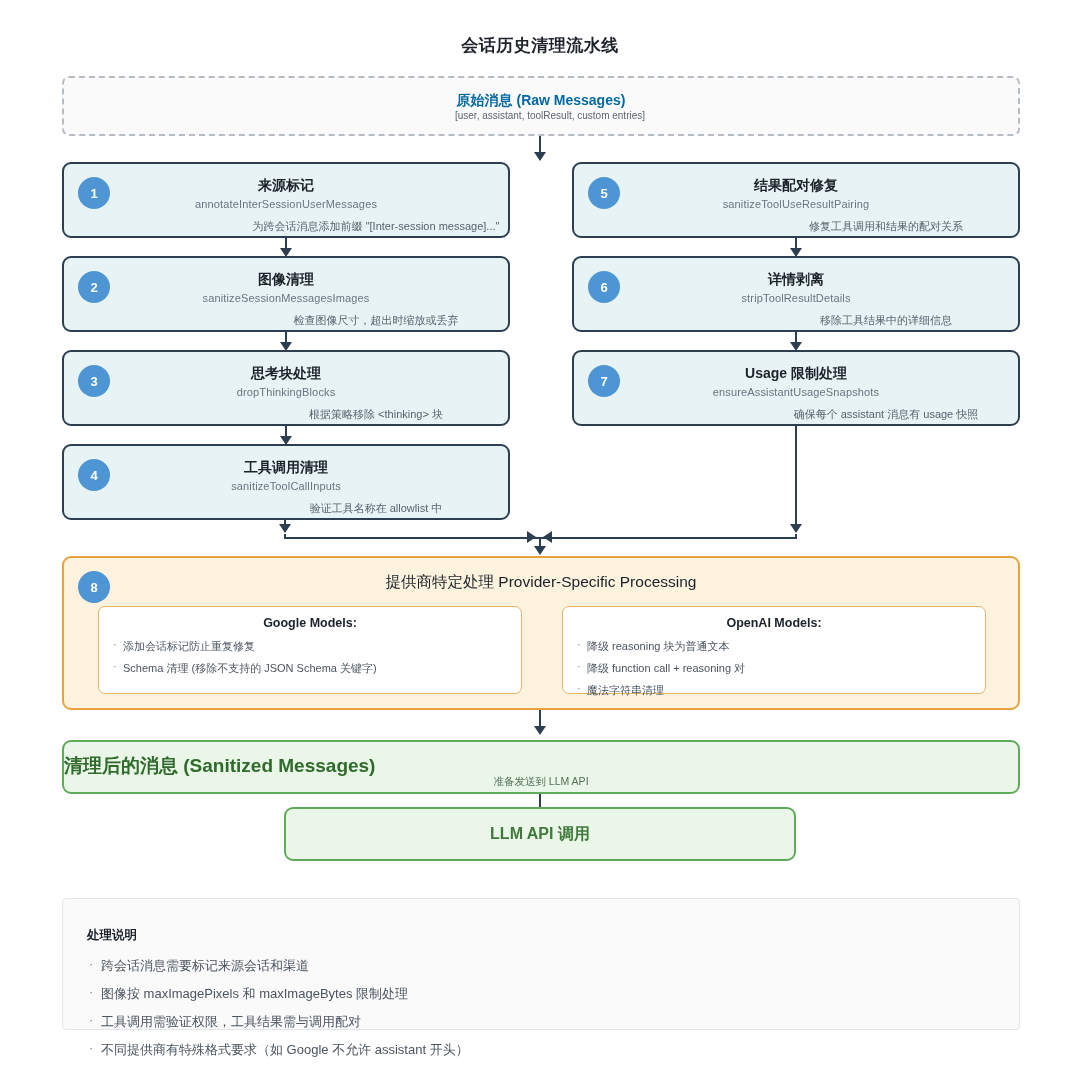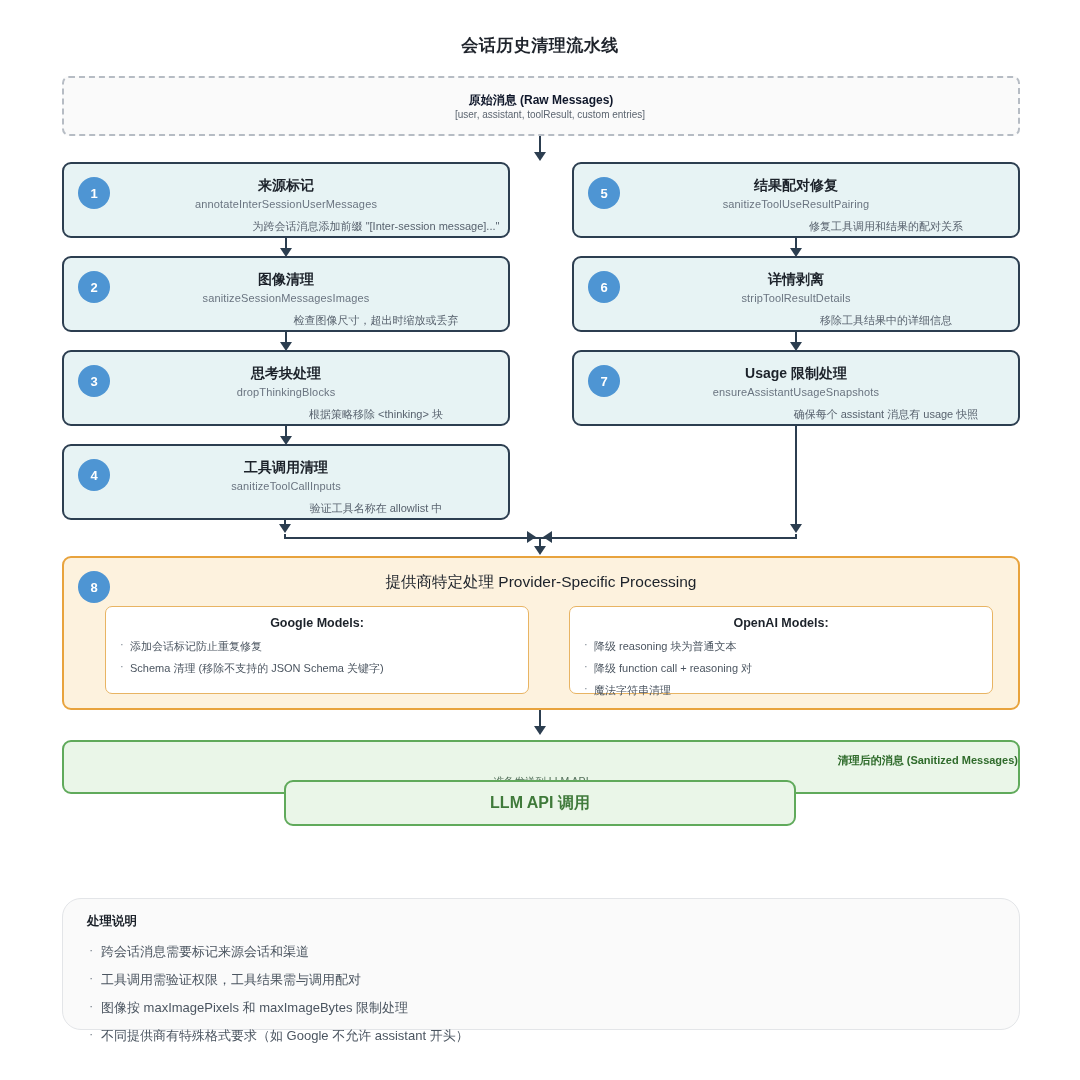--- a/index.html
+++ b/index.html
@@ -38,21 +38,21 @@
     width: 958px; height: 60px;
     border: 2px dashed #b6bcc4;
     border-radius: 7px;
     background: #fafafa;
     display: flex;
     flex-direction: column;
     align-items: center;
     justify-content: center;
   }
   .raw-title {
-    font-size: 12px; font-weight: bold; color: #0f172a;
+    font-size: 14px; font-weight: bold; color: #0369a1;
     margin-bottom: 0;
   }
   .raw-sub { font-size: 10px; color: #5c6570; margin-left: 18px; }
 
   
   .step {
     position: absolute;
     border: 2px solid #2c3e50;
     border-radius: 9px;
     background: #e7f3f4;
@@ -142,21 +142,20 @@
     font-size: 15.5px; font-weight: normal; color: #1c222a;
   }
   .panel {
     position: absolute;
     top: 48px;
     height: 88px;
     border: 1.6px solid #e8b463;
     border-radius: 7px;
     background: #ffffff;
     padding: 9px 14px 0 14px;
-    margin-left: 7px;
   }
   .panel-google { left: 34px; width: 424px; }
   .panel-openai { left: 498px; width: 424px; }
   .panel-title {
     text-align: center;
     font-size: 12.5px; font-weight: bold; color: #1c222a;
     margin-bottom: 9px;
   }
   .panel-item {
     font-size: 11px; color: #4b5560;
@@ -174,43 +173,43 @@
   
   .green-box {
     position: absolute;
     border: 2px solid #60aa5b;
     border-radius: 9px;
     background: #eaf6e8;
   }
   .sanitized-box { left: 62px; top: 740px; width: 958px; height: 54px; }
   .sanitized-title {
     position: absolute; left: 0; top: 11px; width: 100%;
-    text-align: right;
-    font-size: 11px; font-weight: bold; color: #2f6b2b;
+    text-align: left;
+    font-size: 19px; font-weight: bold; color: #2f6b2b;
   }
   .sanitized-sub {
     position: absolute; left: 0; top: 33px; width: 100%;
     text-align: center;
     font-size: 10.5px; color: #53705a;
   }
   .llm-box {
-    left: 284px; top: 780px; width: 512px; height: 46px;
+    left: 284px; top: 807px; width: 512px; height: 54px;
     display: flex; align-items: center; justify-content: center;
   }
   .llm-label { font-size: 16px; font-weight: bold; color: #3f7a3a; }
 
   
   .notes-box {
     position: absolute;
     left: 62px; top: 898px;
     width: 958px; height: 132px;
     border: 1.5px solid #e3e5e8;
-    border-radius: 19px;
+    border-radius: 4px;
     background: #fafafa;
-    padding: 14px 24px;
+    padding: 28px 24px;
   }
   .notes-title {
     font-size: 12.5px; font-weight: bold; color: #1c222a;
     margin-bottom: 13px;
   }
   .notes-item {
     font-size: 13px; color: #4b5560;
     margin-bottom: 10px;
     padding-left: 14px;
     position: relative;
@@ -344,18 +343,18 @@
   <div class="conn conn-v" style="left:539px; top:794px; height:20px;"></div>
   <div class="arrowhead" style="left:534px; top:810px;"></div>
 
   <div class="green-box llm-box">
     <div class="llm-label">LLM API 调用</div>
   </div>
 
   <div class="notes-box">
     <div class="notes-title">处理说明</div>
     <div class="notes-item">跨会话消息需要标记来源会话和渠道</div>
+    <div class="notes-item">图像按 maxImagePixels 和 maxImageBytes 限制处理</div>
     <div class="notes-item">工具调用需验证权限，工具结果需与调用配对</div>
-    <div class="notes-item">图像按 maxImagePixels 和 maxImageBytes 限制处理</div>
     <div class="notes-item">不同提供商有特殊格式要求（如 Google 不允许 assistant 开头）</div>
   </div>
 
 </div>
 
 </body></html>

